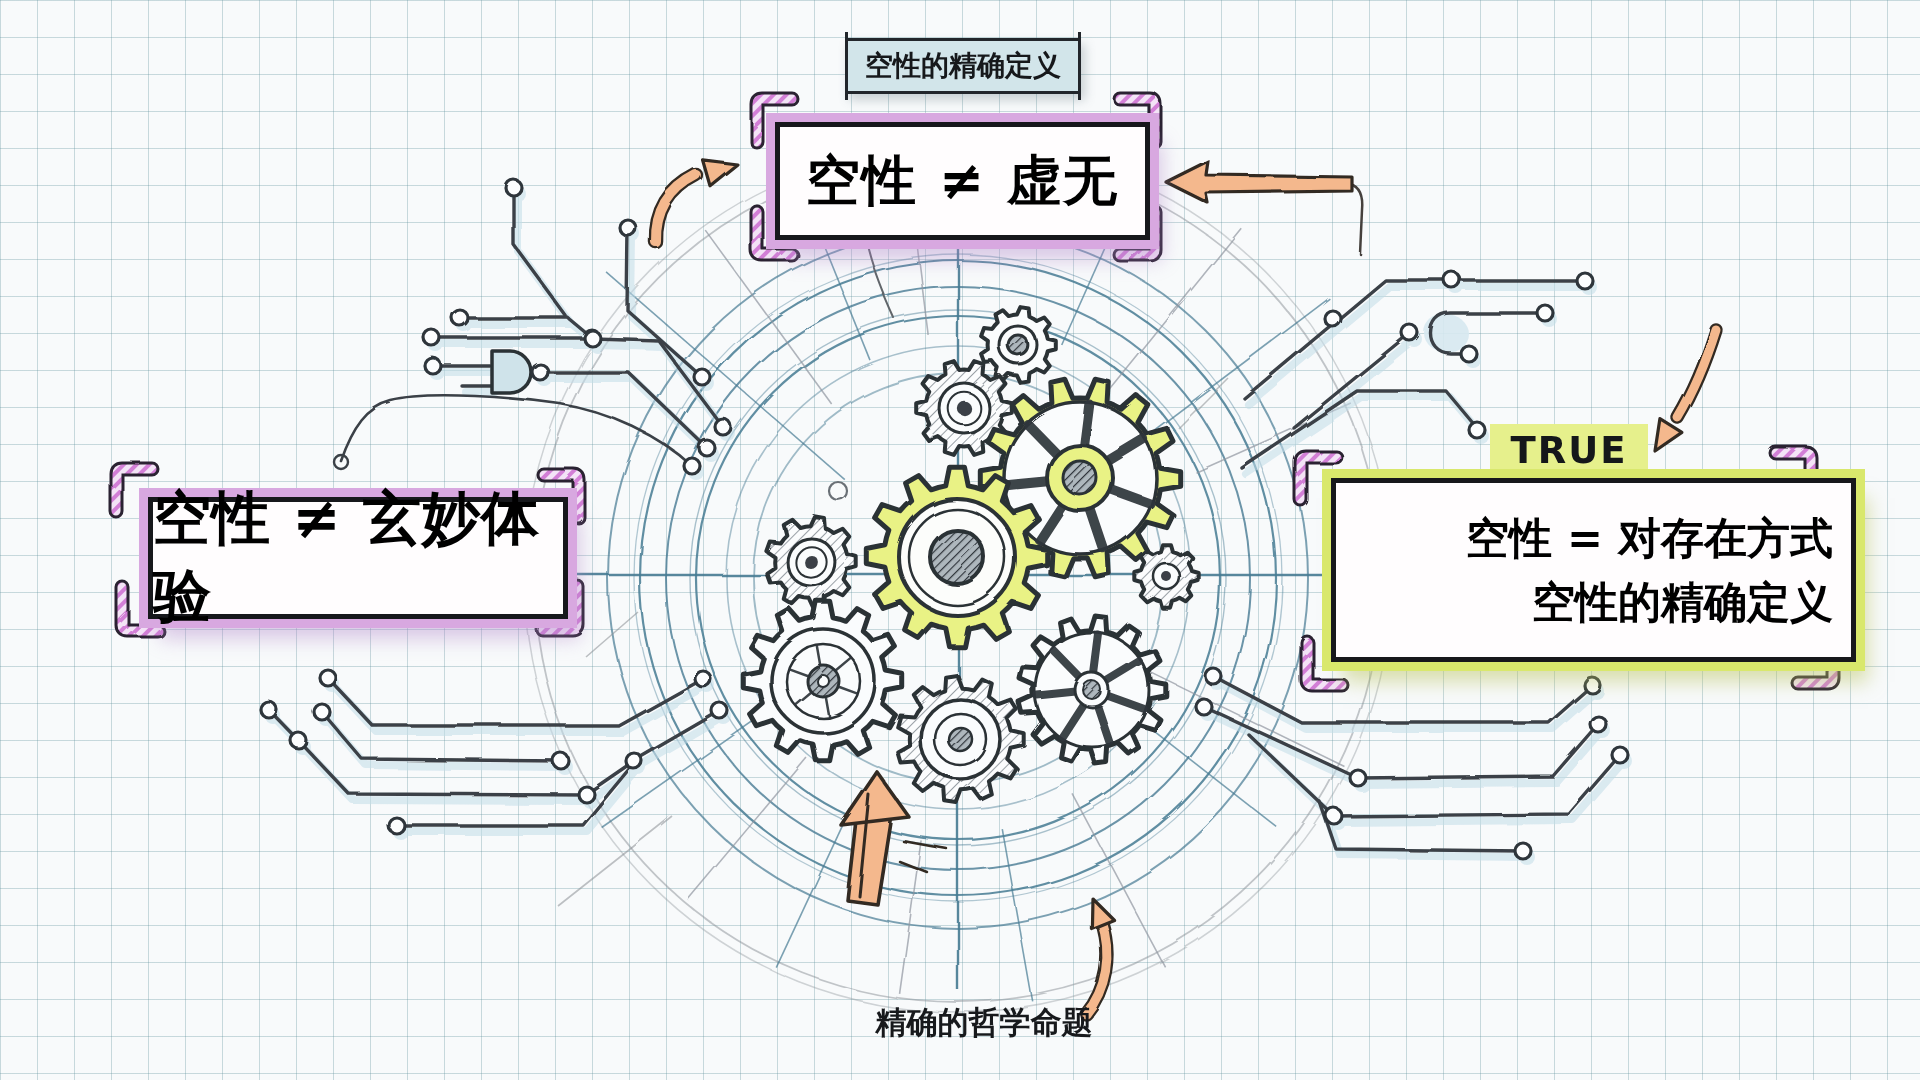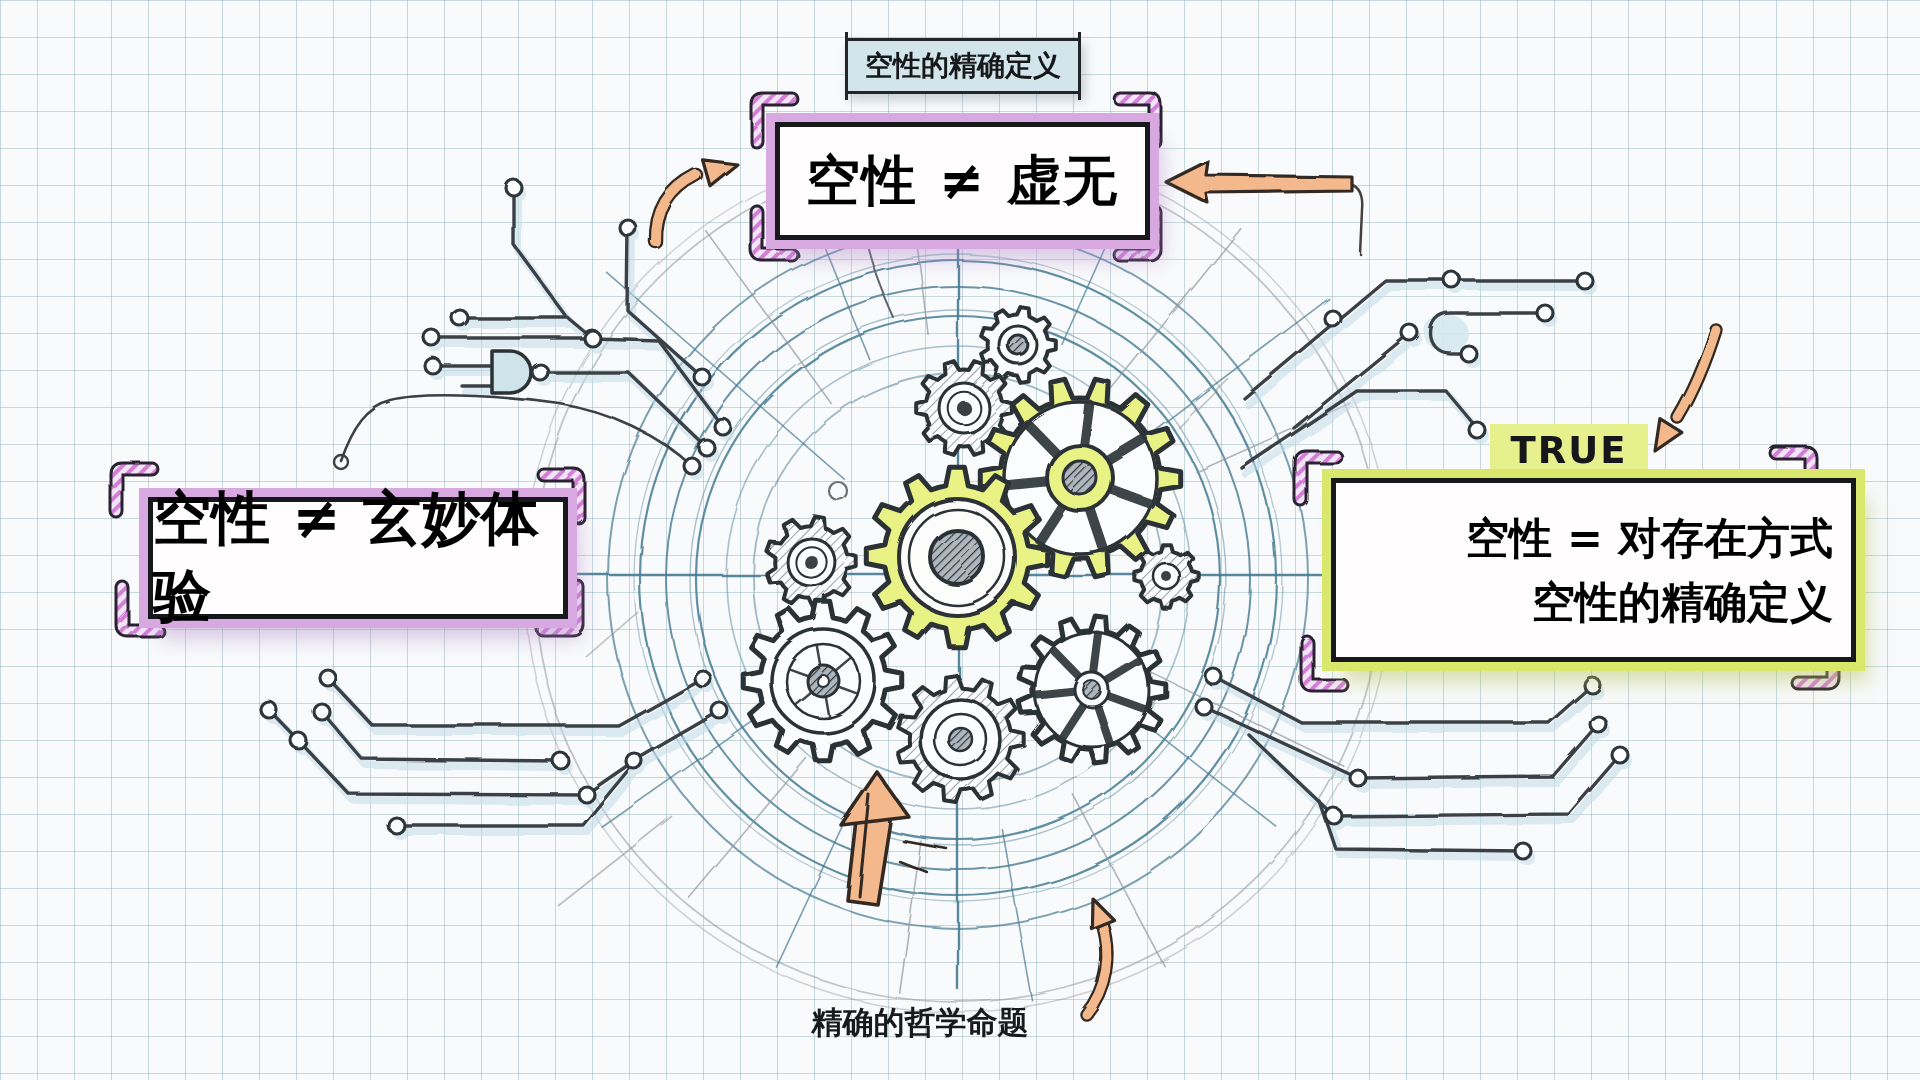--- a/index.html
+++ b/index.html
@@ -19,21 +19,21 @@
     align-items:flex-end;justify-content:center;padding:0 18px;font-size:43px;line-height:1.5;
     box-shadow:0 0 0 9px #d9e86c, 12px 20px 18px rgba(185,195,95,.5);}
   .true-badge{position:absolute;z-index:2;left:1490px;top:424px;width:158px;height:52px;
     background:#e6f08c;display:flex;align-items:center;justify-content:center;
     font-size:37px;font-weight:800;color:#15171a;letter-spacing:2px;}
   .top-tag{position:absolute;z-index:2;left:845px;top:38px;width:230px;height:50px;
     background:#d2e5ea;border:3px solid #22262b;display:flex;align-items:center;justify-content:center;
     font-size:28px;font-weight:600;color:#16181b;box-shadow:4px 6px 10px rgba(80,100,110,.28);}
   .top-tag::before,.top-tag::after{content:"";position:absolute;top:-9px;bottom:-9px;width:3px;background:#22262b;}
   .top-tag::before{left:-3px;} .top-tag::after{right:-3px;}
-  .caption{position:absolute;z-index:2;left:800px;top:1002px;width:240px;text-align:center;
+  .caption{position:absolute;z-index:2;left:864px;top:1002px;width:240px;text-align:center;
     font-size:31px;font-weight:600;color:#17191c;}
 </style>
 </head>
 <body>
 
 <div class="stage">
 
   <svg id="fig" width="1920" height="1080" viewBox="0 0 1920 1080">
     <defs>
       <filter id="wob" x="-4%" y="-4%" width="108%" height="108%">

